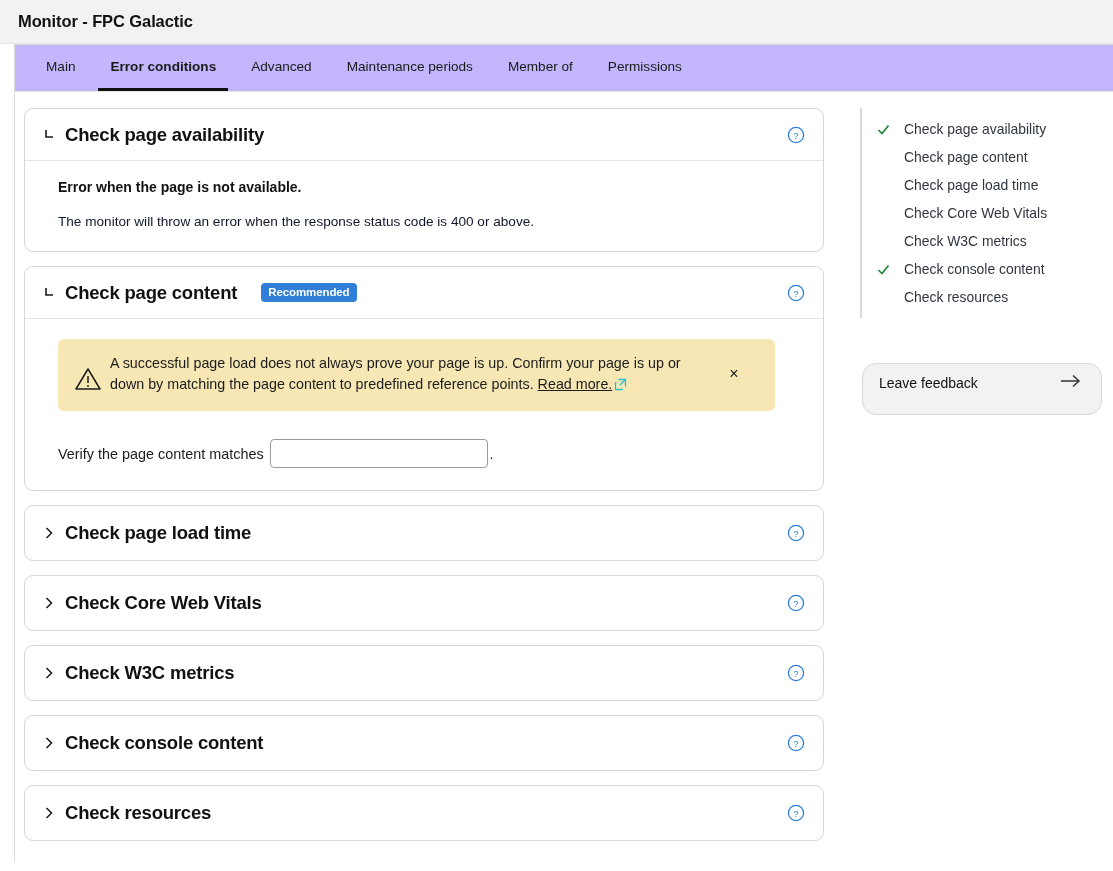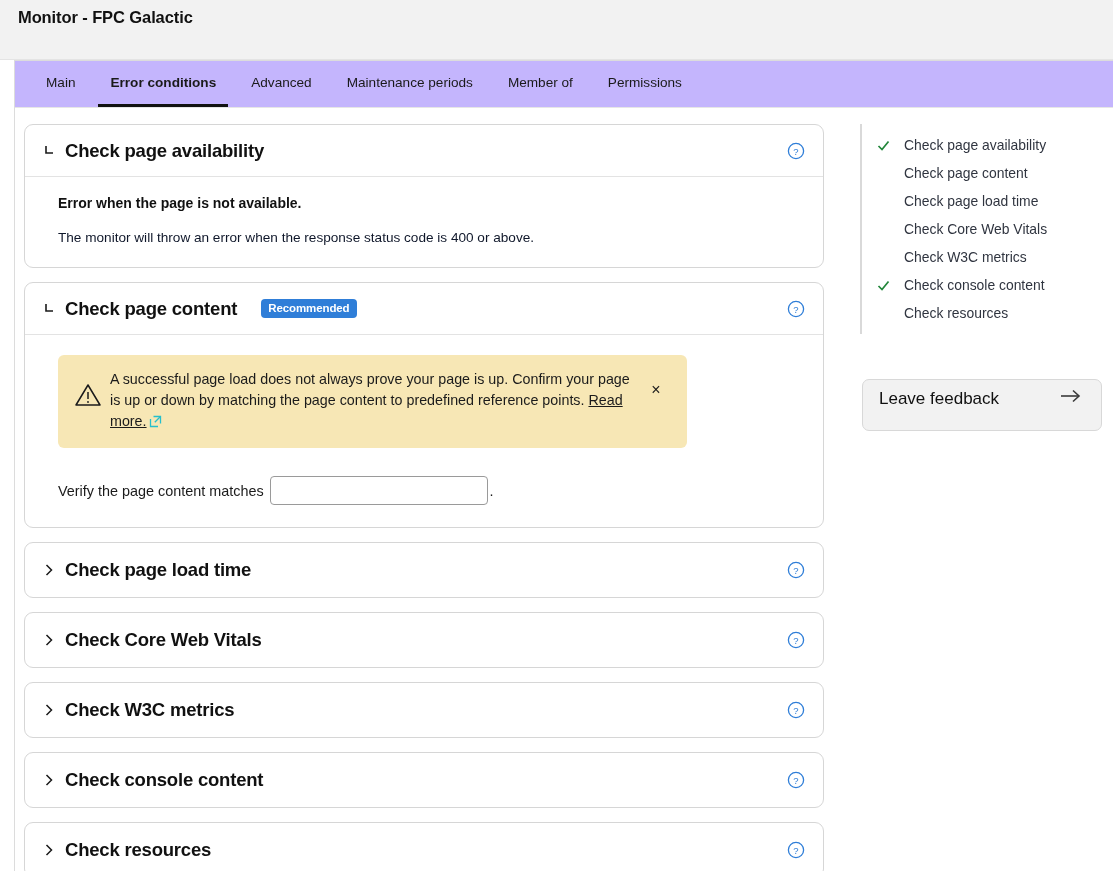--- a/index.html
+++ b/index.html
@@ -7,24 +7,25 @@
     margin: 0; padding: 0;
     width: 1113px; height: 871px;
     background: #ffffff;
     font-family: "Liberation Sans", sans-serif;
     color: #1a1a1a;
     overflow: hidden;
   }
 
   
   .app-header {
-    height: 60px;
+    height: 44px;
     background: #f2f2f2;
     display: flex;
-    padding: 8px 0 0 18px;
+    align-items: center;
+    padding: 0 0 0 18px;
     border-bottom: 1px solid #e4e4e4;
   }
   .app-title {
     font-size: 16.5px;
     font-weight: bold;
     color: #111111;
     letter-spacing: -0.1px;
   }
 
   
@@ -146,22 +147,22 @@
     color: #0f172a;
   }
 
   
   .card-body.content-body { padding: 20px 25px 22px 33px; }
   .warn {
     background: #f7e7b5;
     border-radius: 6px;
     display: flex;
     align-items: flex-start;
-    padding: 14px 20px 14px 16px;
-    width: 629px;
+    padding: 14px 30px 14px 16px;
+    width: 717px;
   }
   .warn-icon { flex: 0 0 28px; margin-top: 13px; margin-right: 8px; }
   .warn-text {
     flex: 1;
     font-size: 14.3px;
     line-height: 21px;
     color: #1b1b1b;
     padding-right: 8px;
   }
   .warn-link {
@@ -234,26 +235,26 @@
   }
   .nav-label { padding-left: 10px; }
 
   .feedback-btn {
     margin-top: 45px;
     margin-left: 7px;
     width: 240px;
     height: 52px;
     background: #f2f2f2;
     border: 1px solid #d8d8d8;
-    border-radius: 7px;
+    border-radius: 14px;
     display: flex;
     align-items: center;
     padding: 0 18px 13px 16px;
     cursor: pointer;
-    font-size: 17px;
+    font-size: 14px;
     color: #111111;
   }
   .feedback-arrow { margin-left: auto; }
 </style>
 </head>
 <body>
 
 <div class="app-header">
   <div class="app-title">Monitor - FPC Galactic</div>
 </div>

